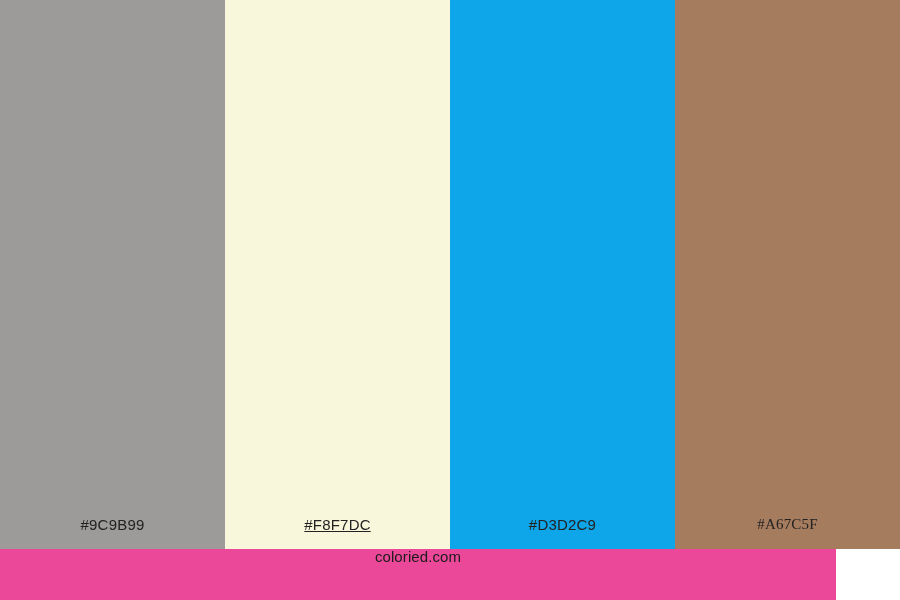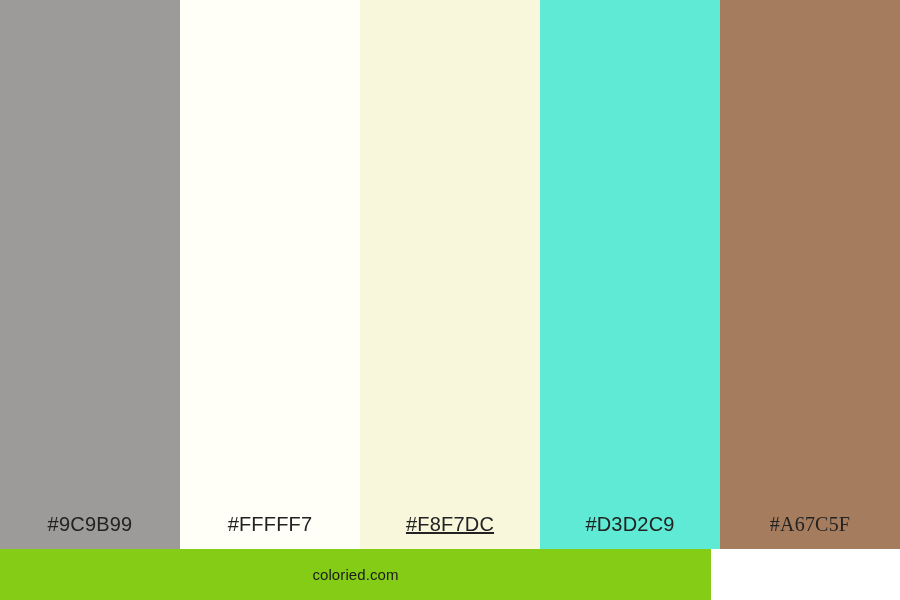--- a/index.html
+++ b/index.html
@@ -32,33 +32,32 @@
     position: relative;
     display: flex;
     align-items: flex-end;
     justify-content: center;
   }
   .swatch-label {
     display: block;
     width: 100%;
     text-align: center;
     font-family: "Liberation Sans", sans-serif;
-    font-size: 20px;
+    font-size: 15px;
     line-height: 15px;
     letter-spacing: 0.2px;
     color: #222222;
     padding-bottom: 17px;
     -webkit-font-smoothing: antialiased;
   }
   .footer {
-    width: 711px;
+    width: 836px;
     height: 51px;
-    background: #84cc16;
+    background: #ec4899;
     display: flex;
-    align-items: center;
     justify-content: center;
   }
   .footer-brand {
     font-family: "Liberation Sans", sans-serif;
     font-size: 15px;
     line-height: 15px;
     color: #1b1b1b;
     letter-spacing: 0.1px;
   }
 </style>
@@ -66,29 +65,26 @@
 <body>
 
 <div class="palette-page">
 
   <div class="swatch-strip">
 
     <div class="swatch" style="background:#9C9B99;">
       <span class="swatch-label" style="color: rgb(34, 34, 34);">#9C9B99</span>
     </div>
 
-    <div class="swatch" style="background:#FFFFF7;">
-      <span class="swatch-label" style="color: rgb(34, 34, 34);">#FFFFF7</span>
-    </div>
 
     <div class="swatch" style="background:#F8F7DC;">
       <span class="swatch-label" style="color: rgb(34, 34, 34); text-decoration: underline;">#F8F7DC</span>
     </div>
 
-    <div class="swatch" style="background:#5eead4;">
+    <div class="swatch" style="background:#0ea5e9;">
       <span class="swatch-label" style="color: rgb(34, 34, 34);">#D3D2C9</span>
     </div>
 
     <div class="swatch" style="background:#A67C5F;">
       <span class="swatch-label" style="color: rgb(34, 34, 34); font-family: Liberation Serif, serif;">#A67C5F</span>
     </div>
 
   </div>
 
   <div class="footer">

